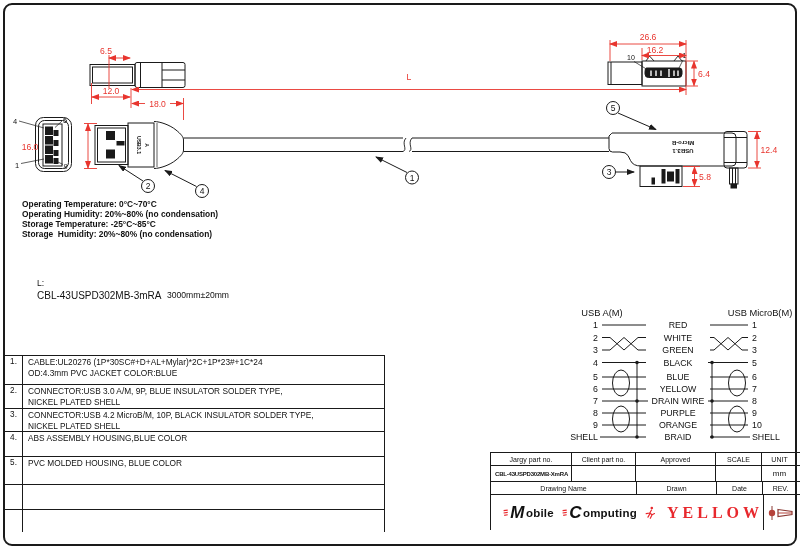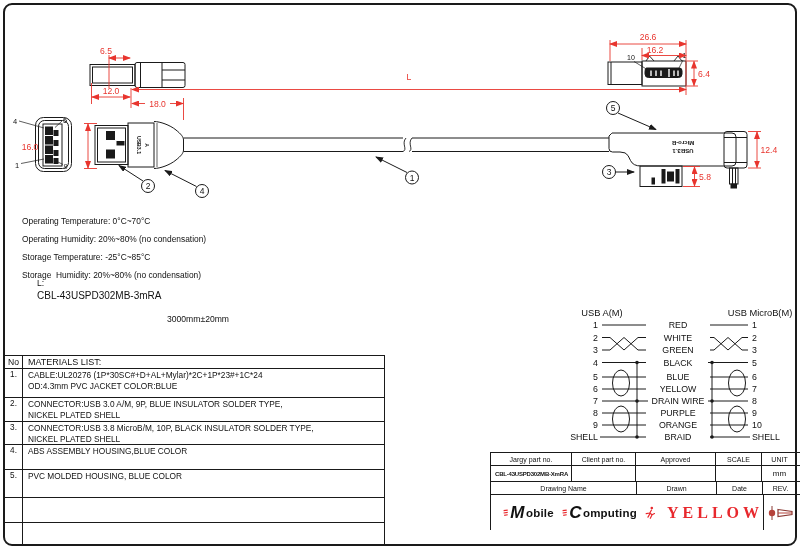--- a/index.html
+++ b/index.html
@@ -6,25 +6,25 @@
   #page{position:relative;width:800px;height:549px;background:#fff;overflow:hidden;
         font-family:"Liberation Sans",sans-serif;color:#111;}
   #border{position:absolute;left:3px;top:3px;width:790px;height:539px;
           border:2px solid #1a1a1a;border-radius:9px;}
   .abs{position:absolute;}
   svg text{font-family:"Liberation Sans",sans-serif;fill:#111;}
   .dimtxt{fill:#e8352e;font-size:8.6px;}
   .wt{font-size:8.8px;}
   .hdrt{font-size:9.3px;}
   
-  #envnotes{left:22px;top:212px;font-size:8.4px;line-height:18px;white-space:pre;}
+  #envnotes{left:22px;top:199px;font-size:8.4px;line-height:10px;white-space:pre;font-weight:bold;}
   
   #lnote1{left:37px;top:278px;font-size:8.6px;}
   #lnote2{left:37px;top:290px;font-size:10px;}
-  #lnote3{left:167px;top:290px;font-size:8.6px;margin-top:24px;}
+  #lnote3{left:167px;top:290px;font-size:8.6px;}
   
   #mat{left:5px;top:355px;width:379px;border-top:1px solid #1a1a1a;border-right:1px solid #1a1a1a;}
   .mrow{display:flex;border-bottom:1px solid #1a1a1a;box-sizing:border-box;}
   .mrow.last{border-bottom:none;}
   .mno{width:17px;border-right:1px solid #1a1a1a;flex:none;text-align:center;
        font-size:8.2px;padding-top:1px;}
   .mtx{flex:1;padding:1px 0 0 5px;font-size:8.3px;line-height:10.6px;}
   .mtx.hd{font-size:9px;padding-top:0.5px;}
   
   #tb{left:490px;top:452px;width:332px;border-left:1px solid #1a1a1a;border-top:1px solid #1a1a1a;box-sizing:border-box;}
@@ -323,42 +323,38 @@
   <div class="abs" id="envnotes">Operating Temperature: 0°C~70°C
 Operating Humidity: 20%~80% (no condensation)
 Storage Temperature: -25°C~85°C
 Storage  Humidity: 20%~80% (no condensation)</div>
 
   <div class="abs" id="lnote1">L:</div>
   <div class="abs" id="lnote2">CBL-43USPD302MB-3mRA</div>
   <div class="abs" id="lnote3">3000mm±20mm</div>
 
   <div class="abs" id="mat">
-    <div class="mrow" style="height:13px">
-      <div class="mno" style="font-size:8.6px">No</div>
-      <div class="mtx hd">MATERIALS LIST:</div>
-    </div>
     <div class="mrow" style="height:29px">
       <div class="mno">1.</div>
       <div class="mtx">
           <div>CABLE:UL20276 (1P*30SC#+D+AL+Mylar)*2C+1P*23#+1C*24</div>
           <div>OD:4.3mm   PVC JACKET COLOR:BLUE</div>
         </div>
     </div>
     <div class="mrow" style="height:24px">
       <div class="mno">2.</div>
       <div class="mtx">
           <div>CONNECTOR:USB 3.0 A/M, 9P, BLUE INSULATOR SOLDER TYPE,</div>
           <div>NICKEL PLATED SHELL</div>
         </div>
     </div>
     <div class="mrow" style="height:23px">
       <div class="mno">3.</div>
       <div class="mtx">
-          <div>CONNECTOR:USB 3.8 MicroB/M, 10P, BLACK INSULATOR SOLDER TYPE,</div>
+          <div>CONNECTOR:USB 4.2 MicroB/M, 10P, BLACK INSULATOR SOLDER TYPE,</div>
           <div>NICKEL PLATED SHELL</div>
         </div>
     </div>
     <div class="mrow" style="height:25px">
       <div class="mno">4.</div>
       <div class="mtx">
           <div>ABS ASSEMBLY HOUSING,BLUE COLOR</div>
         </div>
     </div>
     <div class="mrow" style="height:28px">

